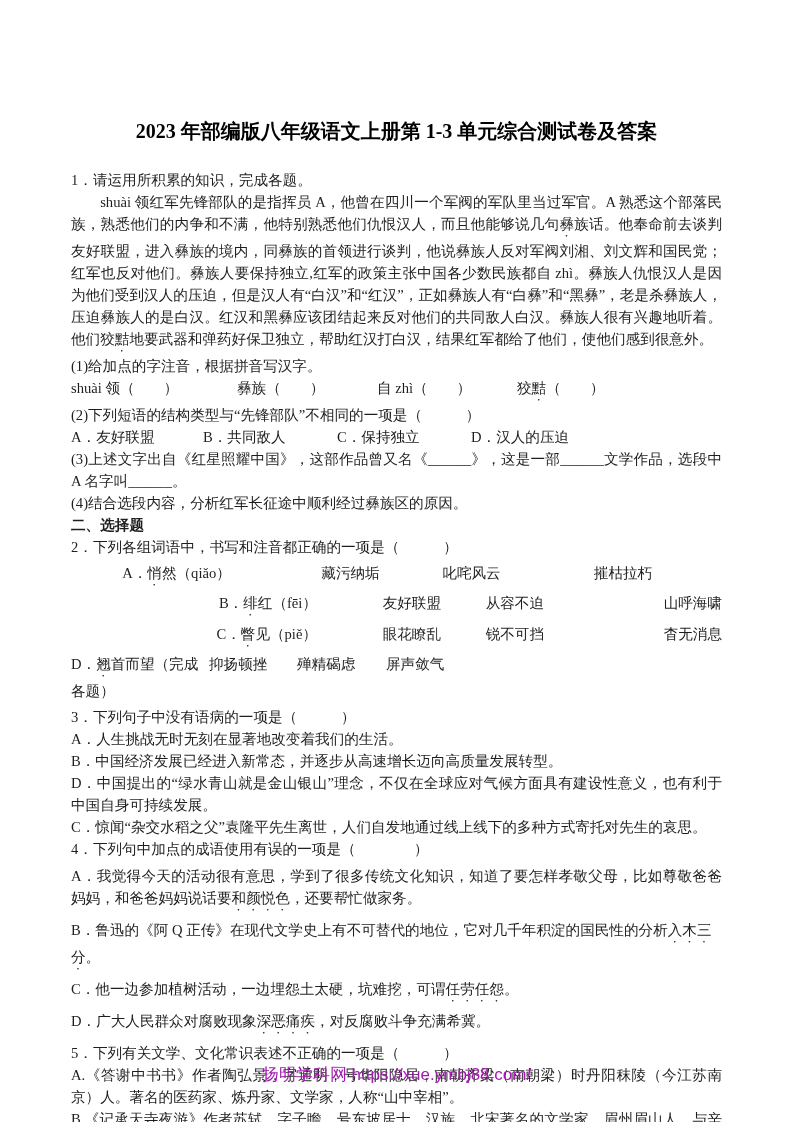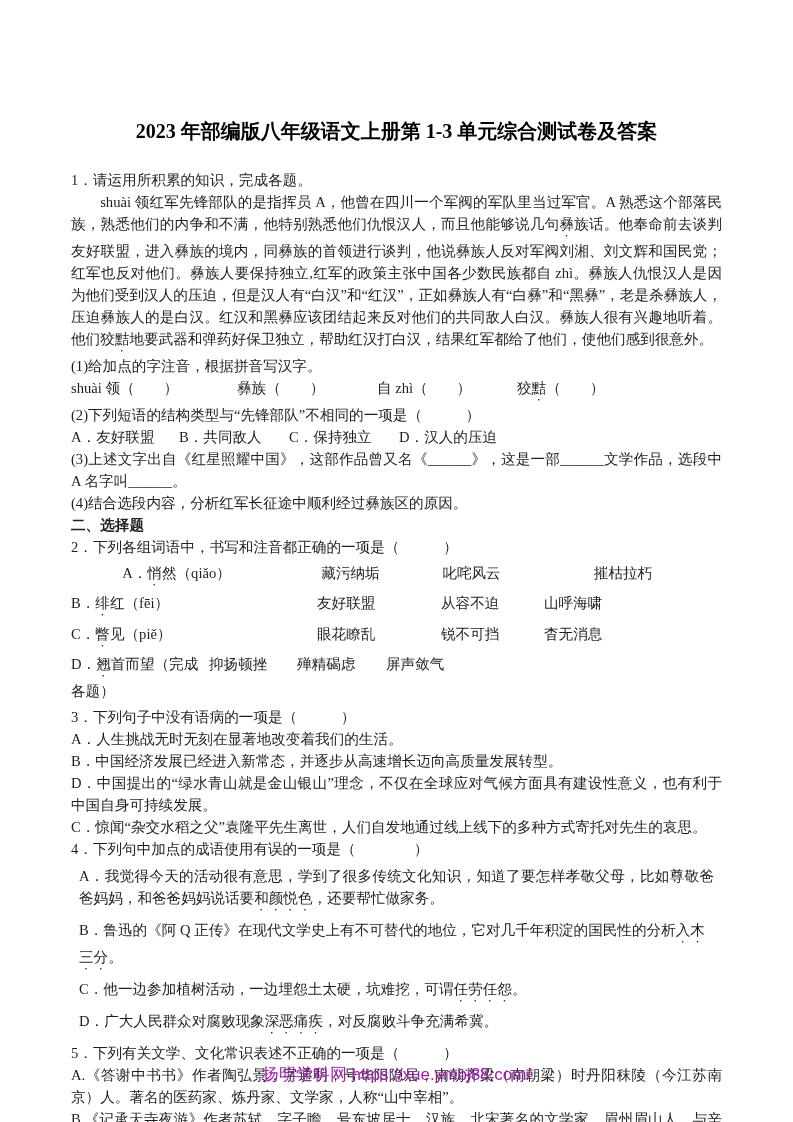--- a/index.html
+++ b/index.html
@@ -23,27 +23,27 @@
     text-align:center;
     font-size:20px;
     font-weight:bold;
     color:#000;
     line-height:26px;
   }
   .h { font-weight:bold; }
   .line { text-align:left; }
   .just { text-align:justify; }
   .indent { text-indent:2em; }
-  .sp { margin:5px 8px; }
+  .sp { margin:5px 0; }
   .cols { display:grid; }
   .pinyin-row { grid-template-columns:166px 140px 140px auto; }
-  .opt4 { grid-template-columns:108px 110px 110px auto; }
+  .opt4 { grid-template-columns:108px 110px 110px auto;gap:24px; }
   .q2row { margin:3.5px 0; }
   .q2row.ra { grid-template-columns:211px 137px 105px auto;text-align:center; }
-  .q2row.rb { grid-template-columns:246px 124px 103px auto; }
+  .q2row.rb { grid-template-columns:246px 124px 103px auto;text-align:right; }
   .q2row.rd { grid-template-columns:138px 88px 89px auto; }
   .dot {
     -webkit-text-emphasis:filled dot;
     -webkit-text-emphasis-position:under right;
     text-emphasis:filled dot;
     text-emphasis-position:under right;
   }
   .footer {
     position:absolute;
     left:0; right:0; top:1064px;

